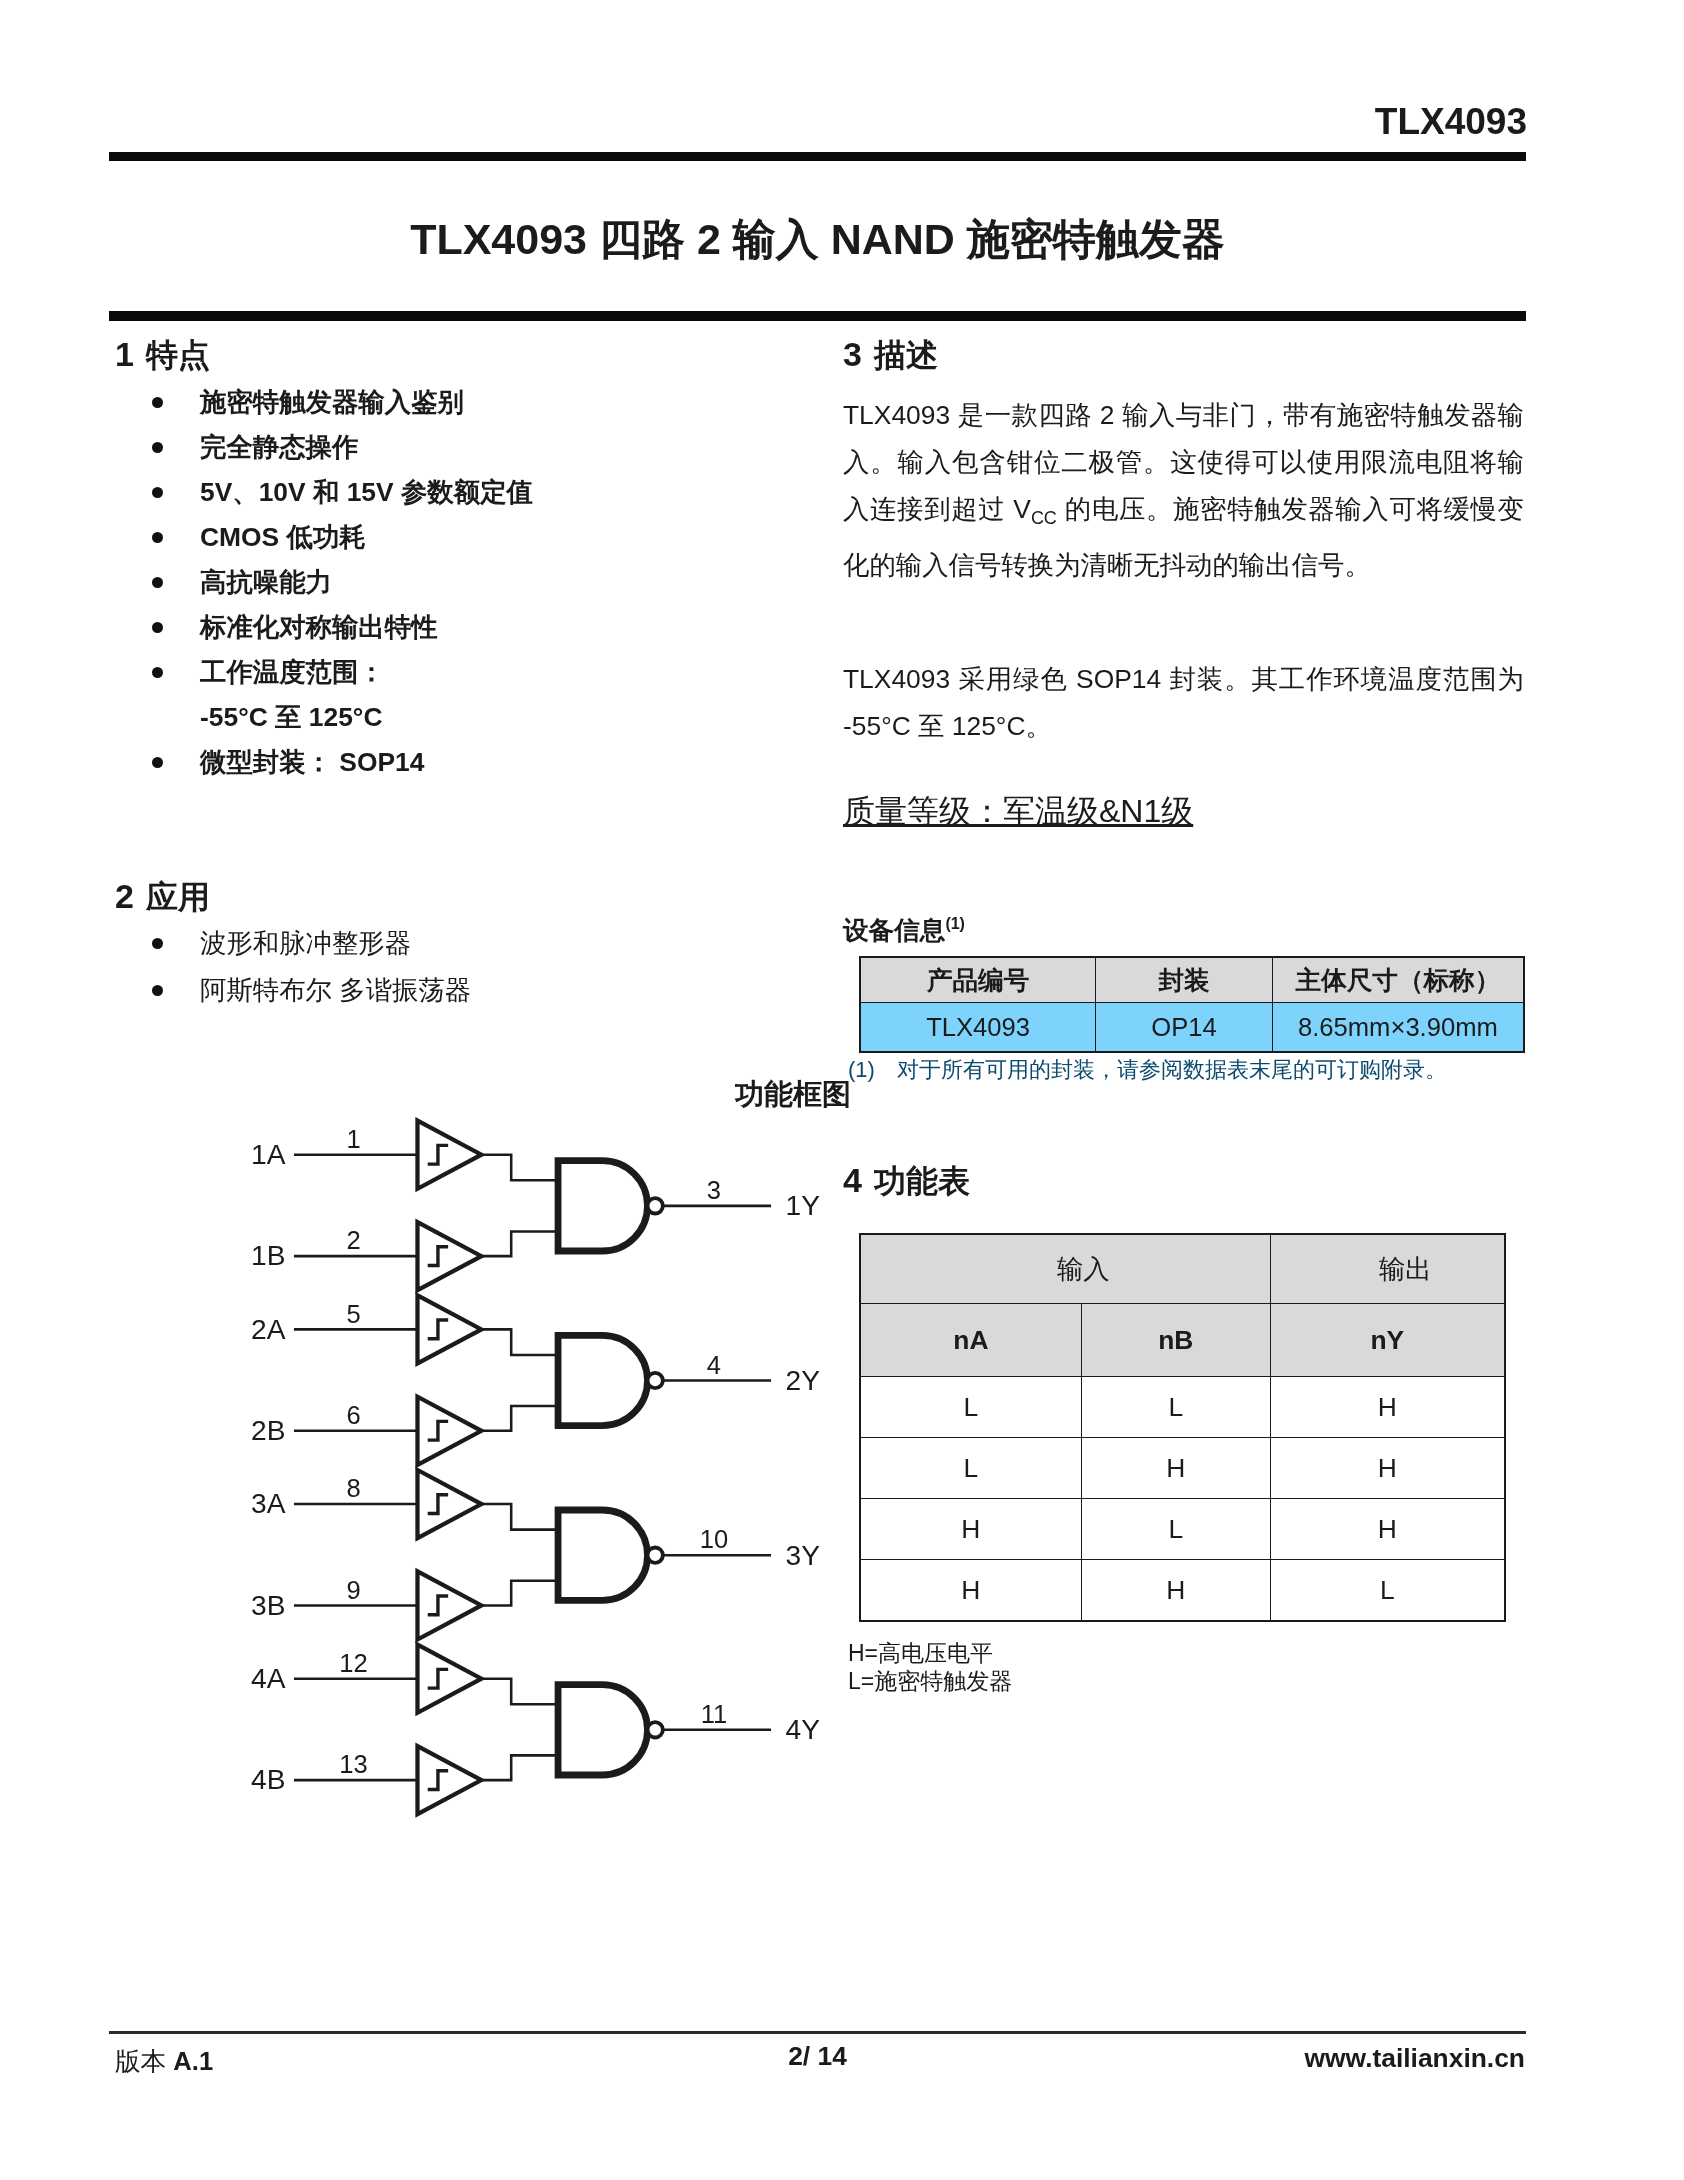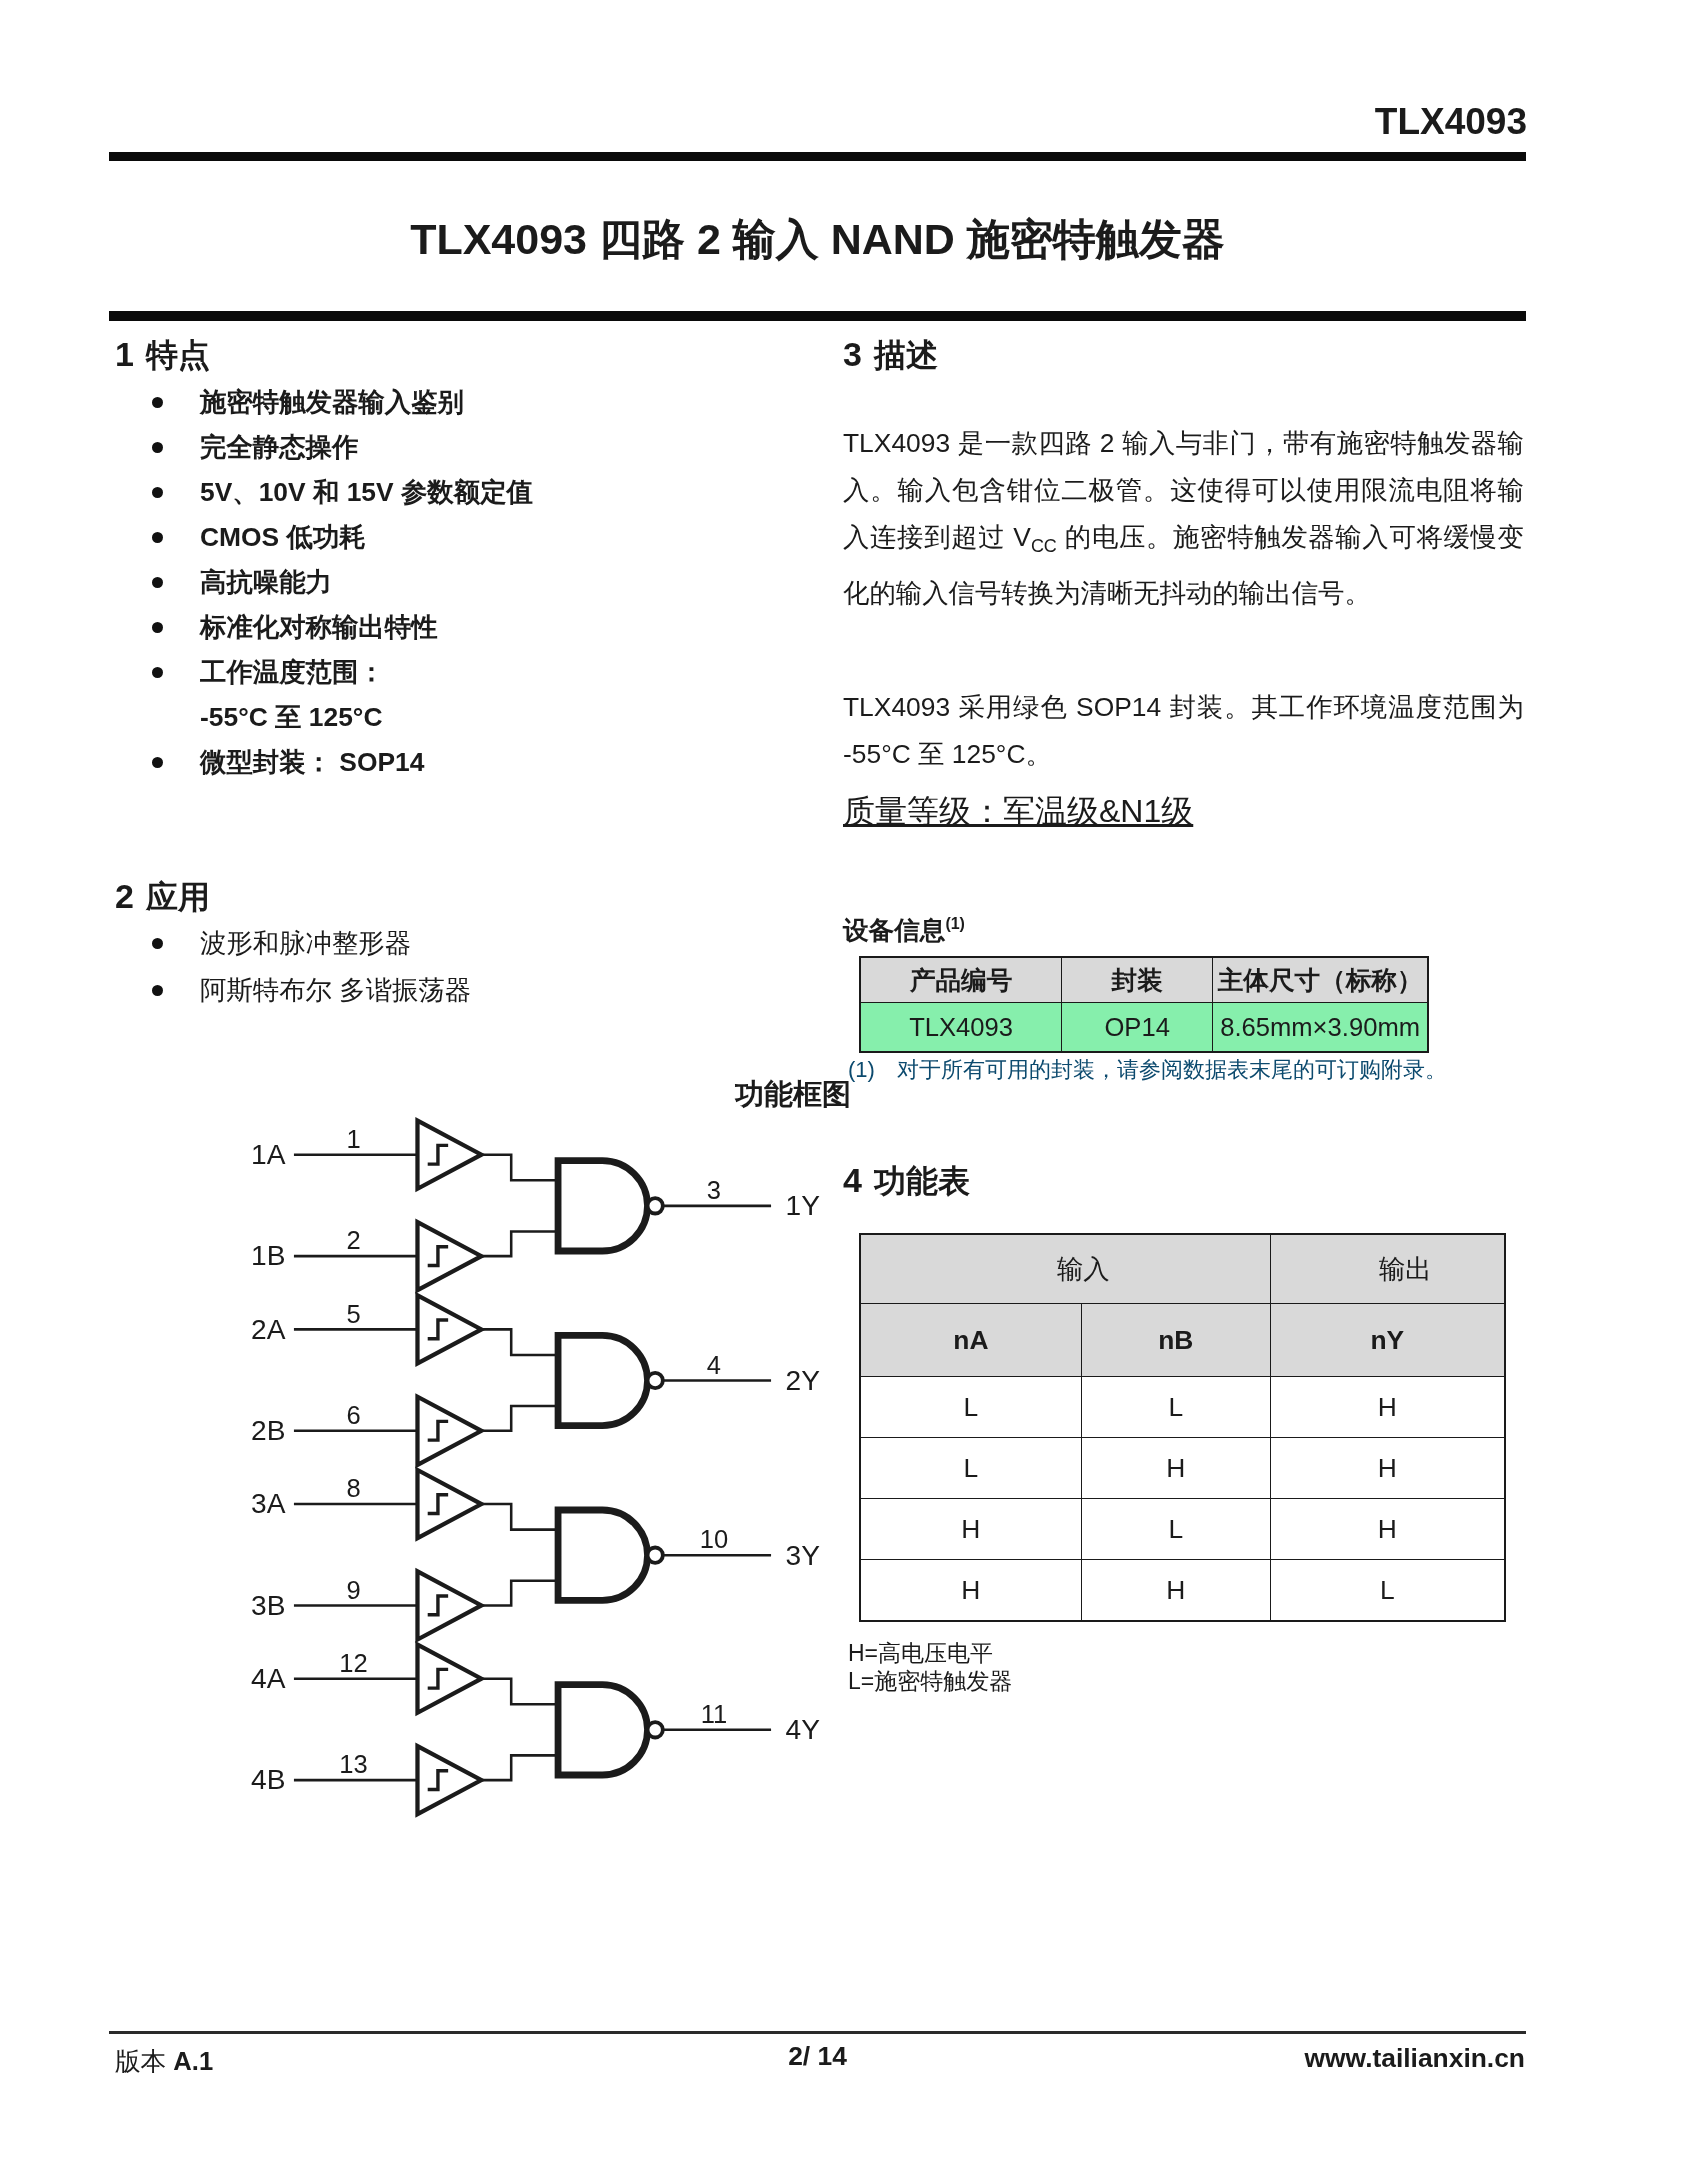--- a/index.html
+++ b/index.html
@@ -21,28 +21,28 @@
   ul.blist{list-style:none;margin:0;padding:0;}
   ul.blist li{position:relative;padding-left:53px;}
   ul.blist li::before{content:"";position:absolute;left:5.1px;top:18px;width:11px;height:11px;
                       border-radius:50%;background:#111;}
   ul.feat li{line-height:45px;font-size:26.4px;font-weight:bold;}
   ul.feat li::before{top:17px;}
   ul.apps li{line-height:47px;font-size:26.4px;font-weight:normal;}
   ul.apps li::before{top:18px;}
 
   
-  .body-p{font-size:26.4px;line-height:47px;text-align:justify;margin-top:28px;}
+  .body-p{font-size:26.4px;line-height:47px;text-align:justify;}
   .body-p sub{font-size:18px;}
   .quality{font-size:32px;text-decoration:underline;}
 
   
   .dev-title{left:843px;top:913px;width:681px;font-size:25.6px;font-weight:bold;}
   .dev-title sup{font-size:16px;}
-  table.dtable{border-collapse:collapse;table-layout:fixed;width:570px;background:#86efac;}
+  table.dtable{border-collapse:collapse;table-layout:fixed;width:666px;background:#7dd3fc;}
   table.dtable th,table.dtable td{border:1.7px solid #1a1a1a;text-align:center;font-size:25.6px;padding:0;}
   table.dtable{border:2.6px solid #1a1a1a;}
   table.dtable th{background:#d9d9d9;font-weight:bold;height:44px;}
   table.dtable td{height:48px;font-weight:normal;}
   .footnote{font-size:22px;color:#0c4a6e;}
   .footnote .fn-num{margin-right:22px;}
 
   
   table.ftable{border-collapse:collapse;table-layout:fixed;width:647px;background:#fff;}
   table.ftable{border:2.6px solid #1a1a1a;}

